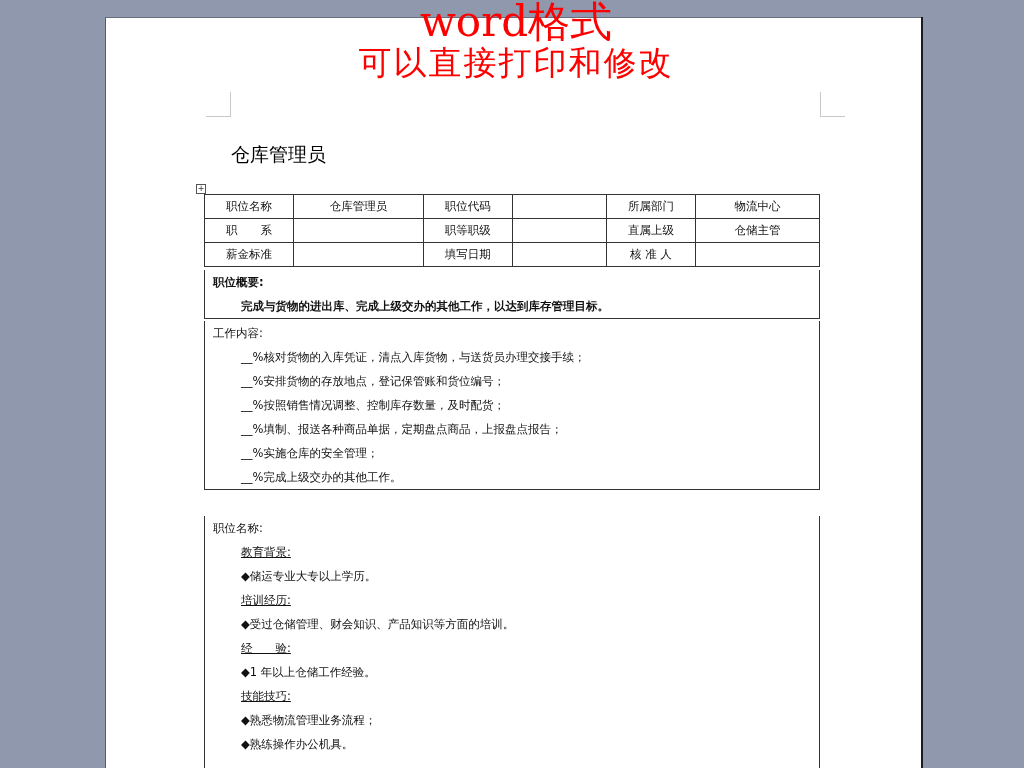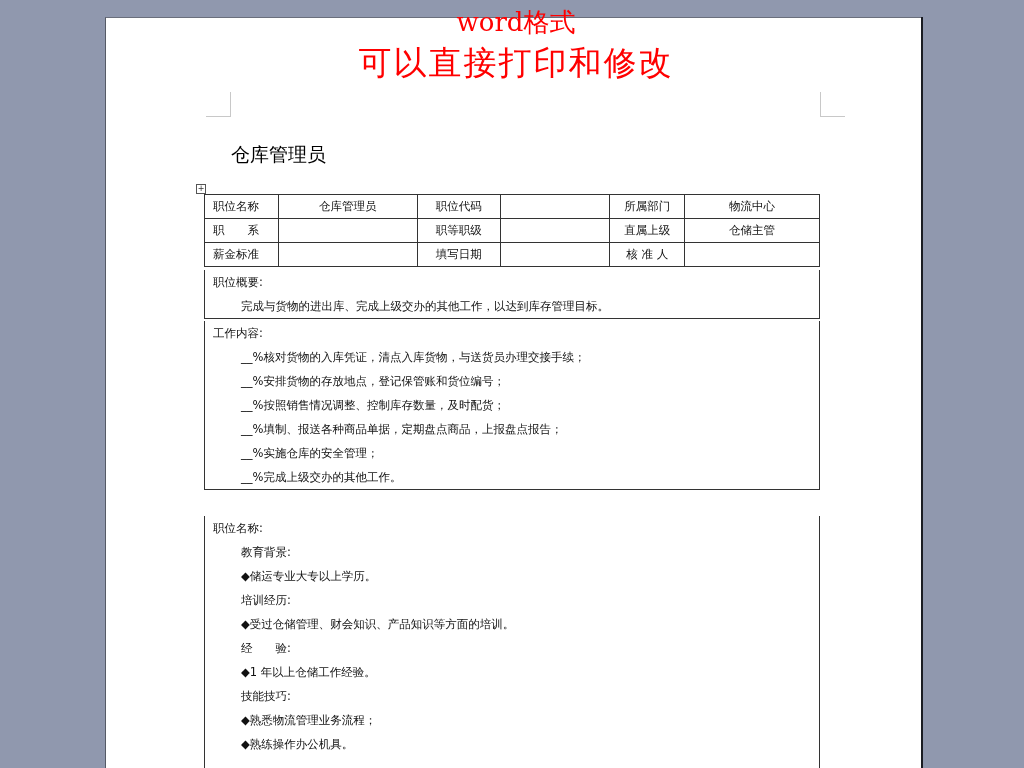--- a/index.html
+++ b/index.html
@@ -14,47 +14,47 @@
     background:#ffffff;
     border-left:1px solid #555a66;
     border-top:1px solid #6a6f7c;
     box-shadow: 2px 0 0 #1a1c22;
   }
   .banner {
     position:absolute; left:160px; top:0; width:500px; height:80px;
     text-align:center; color:#ff0000;
     font-family: "DejaVu Serif", "Liberation Serif", serif;
   }
-  .banner .l1 { font-size:26px; line-height:36px; margin-top:-14px; }
+  .banner .l1 { font-size:42px; line-height:36px; margin-top:-14px; }
   .banner .l2 { font-size:33px; line-height:46px; letter-spacing:2px; }
   .corner { position:absolute; width:24px; height:24px; border-color:#c8c8c8; border-style:solid; }
   .corner.tl { left:100px; top:74px; border-width:0 1px 1px 0; }
   .corner.tr { left:714px; top:74px; border-width:0 0 1px 1px; }
   .doc-title {
     position:absolute; left:125px; top:124px; font-size:19px; color:#000;
   }
   .table-handle {
     position:absolute; left:90px; top:166px; width:8px; height:8px;
     border:1px solid #555; font-size:8px; line-height:8px; text-align:center; color:#333;
   }
   table.info {
     position:absolute; left:98px; top:176px; width:616px;
     border-collapse:collapse; font-size:11.5px; color:#111;
   }
   table.info td {
-    border:1px solid #333; height:23px; padding:0 8px; white-space:nowrap;
+    border:1px solid #333; height:23px; padding:0 21px; white-space:nowrap;
   }
   table.info td.c { text-align:center; }
   .sect {
     position:absolute; left:98px; width:598px; border:1px solid #333; border-top:none;
     padding:0 8px; font-size:11.5px; color:#111;
   }
   .sect .h { height:24px; line-height:24px; }
   .sect .ln { height:24px; line-height:24px; padding-left:28px; }
-  .sect .ul { }
+  .sect .ul { text-decoration:underline; }
 </style>
 </head>
 <body>
 
 <div class="page">
   <div class="banner">
     <div class="l1">word格式</div>
     <div class="l2">可以直接打印和修改</div>
   </div>
   <div class="corner tl"></div>
@@ -94,21 +94,21 @@
       <td>薪金标准</td>
       <td class="c"></td>
       <td class="c">填写日期</td>
       <td></td>
       <td class="c">核 准 人</td>
       <td class="c"></td>
     </tr>
   </tbody>
     </table>
 
-  <div class="sect" style="top:252px;">
+  <div class="sect" style="top:252px;font-weight:bold;">
     <div class="h">职位概要:</div>
     <div class="ln">完成与货物的进出库、完成上级交办的其他工作，以达到库存管理目标。</div>
   </div>
 
   <div class="sect" style="top:303px;">
     <div class="h">工作内容:</div>
     <div class="ln">__%核对货物的入库凭证，清点入库货物，与送货员办理交接手续；</div>
     <div class="ln">__%安排货物的存放地点，登记保管账和货位编号；</div>
     <div class="ln">__%按照销售情况调整、控制库存数量，及时配货；</div>
     <div class="ln">__%填制、报送各种商品单据，定期盘点商品，上报盘点报告；</div>

